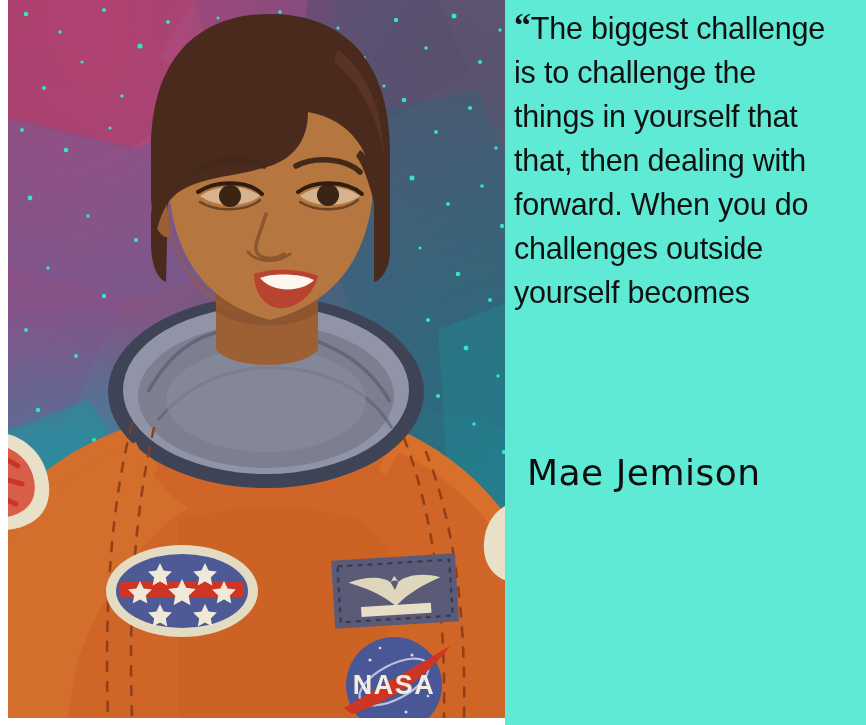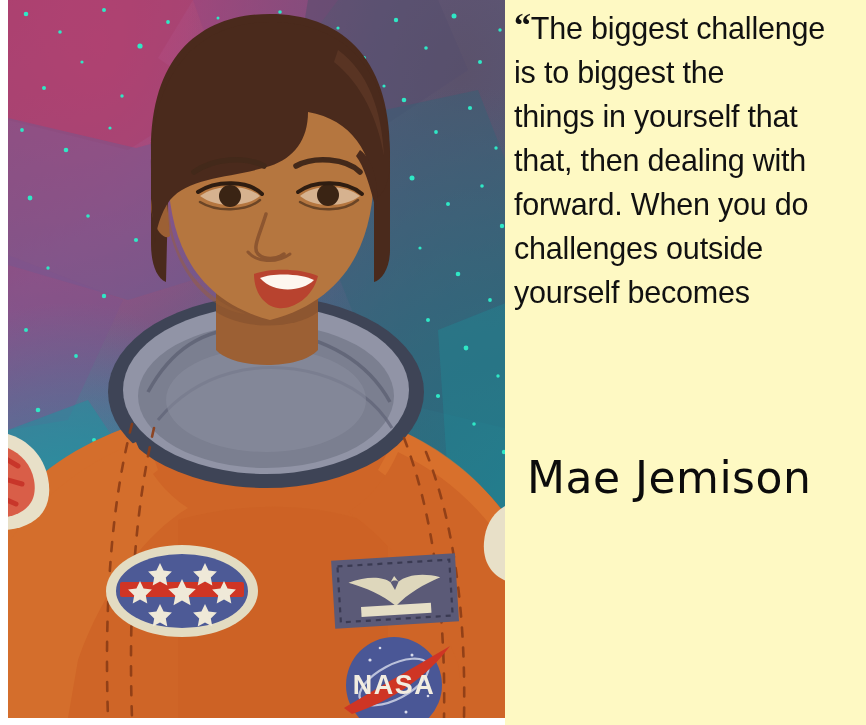--- a/index.html
+++ b/index.html
@@ -35,21 +35,21 @@
     height: 718px;
   }
 
   
   #quote-panel {
     position: absolute;
     left: 505px;
     top: 0;
     width: 361px;
     height: 725px;
-    background: #fef9c3;
+    background: #5eead4;
     padding: 12px;
     box-sizing: border-box;
   }
   #quote-block {
     position: absolute;
     left: 9px;
     top: 6px;
     width: 352px;
   }
   .quote-line {
@@ -76,21 +76,21 @@
     position: relative;
     top: -8px;
     left: 6px;
   }
   #attribution {
     position: absolute;
     left: 22px;
     top: 452px;
     width: 340px;
     font-family: "DejaVu Sans", sans-serif;
-    font-size: 44px;
+    font-size: 36px;
     font-weight: 400;
     color: #0c0c0c;
     letter-spacing: 0.5px;
     white-space: nowrap;
   }
 </style>
 </head>
 <body>
 
 <div id="card">
@@ -354,21 +354,21 @@
           <text x="386" y="694" text-anchor="middle" font-family="'Liberation Sans', sans-serif" font-size="27" font-weight="bold" fill="#f2ede0" letter-spacing="1.5">NASA</text>
         </g>
 
       </g>
     </svg>
   </div>
 
   <div id="quote-panel">
     <div id="quote-block">
       <div class="quote-line"><span class="qmark">“</span><span>The biggest challenge</span></div>
-      <div class="quote-line">is to biggest the</div>
+      <div class="quote-line">is to challenge the</div>
       <div class="quote-line">things in yourself that</div>
       <div class="quote-line">that, then dealing with</div>
       <div class="quote-line">forward. When you do</div>
       <div class="quote-line">challenges outside</div>
       <div class="quote-line">yourself becomes</div>
     </div>
     <div id="attribution">Mae Jemison</div>
   </div>
 
 </div>

